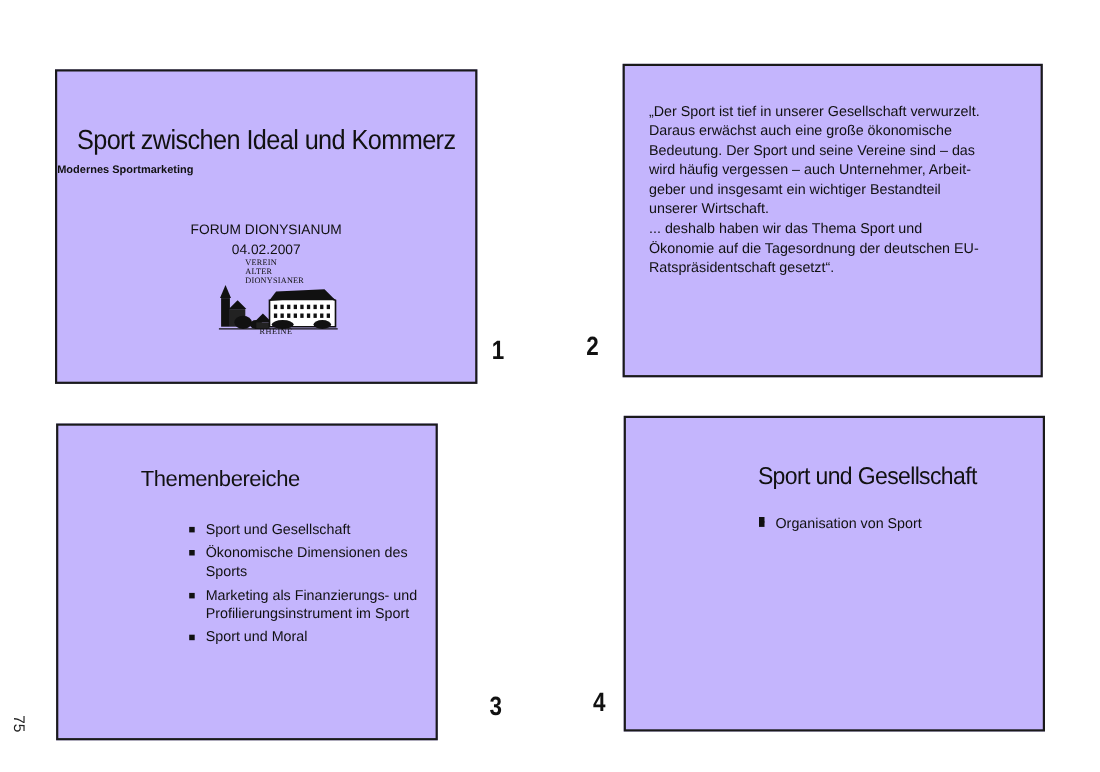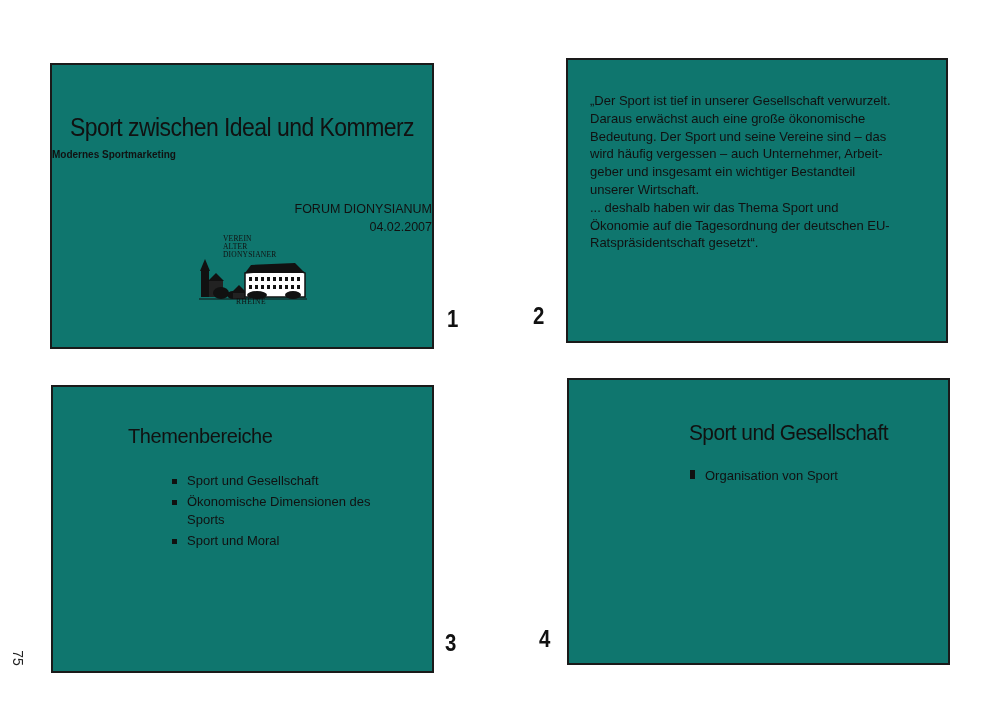--- a/index.html
+++ b/index.html
@@ -11,27 +11,27 @@
       width: 1000px;
       height: 702px;
       position: relative;
       overflow: hidden;
       font-family: "Liberation Sans", sans-serif;
       color: #111;
     }
     .slide {
       position: absolute;
       border: 2px solid #1a1a1a;
-      background: #0f766e;
+      background: #c4b5fd;
       box-sizing: border-box;
       text-decoration: underline;
     }
     #slide1 { left: 50px;  top: 63px;  width: 384px; height: 286px; border-bottom-width: 2px; }
     #slide2 { left: 566px; top: 58px;  width: 382px; height: 285px; }
-    #slide3 { left: 51px;  top: 385px; width: 383px; height: 288px; }
+    #slide3 { left: 51px;  top: 385px; width: 347px; height: 288px; }
     #slide4 { left: 567px; top: 378px; width: 383px; height: 287px; }
 
     .slide-num {
       position: absolute;
       font-family: "Liberation Sans", sans-serif;
       font-weight: bold;
       font-size: 24px;
       transform: scaleX(0.85);
       color: #111;
     }
@@ -62,21 +62,21 @@
       position: absolute;
       left: 0; right: 0; top: 82px;
       text-align: left;
       font-size: 10px;
       font-weight: bold;
       line-height: 15px;
     }
     .s1-forum {
       position: absolute;
       left: 0; right: 0; top: 135px;
-      text-align: right;
+      text-align: center;
       font-size: 12.5px;
       line-height: 18px;
     }
     .s1-logo {
       position: absolute;
       left: 143px; top: 170px;
       width: 120px; height: 80px;
     }
     .logo-text {
       position: absolute;
@@ -225,21 +225,22 @@
 Ratspräsidentschaft gesetzt“.</div>
 </div>
 <div class="slide-num" id="num2">2</div>
 
 <div class="slide" id="slide3">
   <div class="s3-title">Themenbereiche</div>
   <ul class="bullets s3-list">
     <li><span class="bullet"></span><span>Sport und Gesellschaft</span></li>
     <li><span class="bullet"></span><span>Ökonomische Dimensionen des
 Sports</span></li>
-    <li><span class="bullet"></span></li>
+    <li><span class="bullet"></span><span>Marketing als Finanzierungs- und
+Profilierungsinstrument im Sport</span></li>
     <li><span class="bullet"></span><span>Sport und Moral</span></li>
   </ul>
 </div>
 <div class="slide-num" id="num3">3</div>
 
 <div class="slide" id="slide4">
   <div class="s4-title">Sport und Gesellschaft</div>
   <ul class="bullets s4-list">
     <li><span class="bullet"></span></li>
     <li><span class="bullet"></span><span>Organisation von Sport</span></li>

